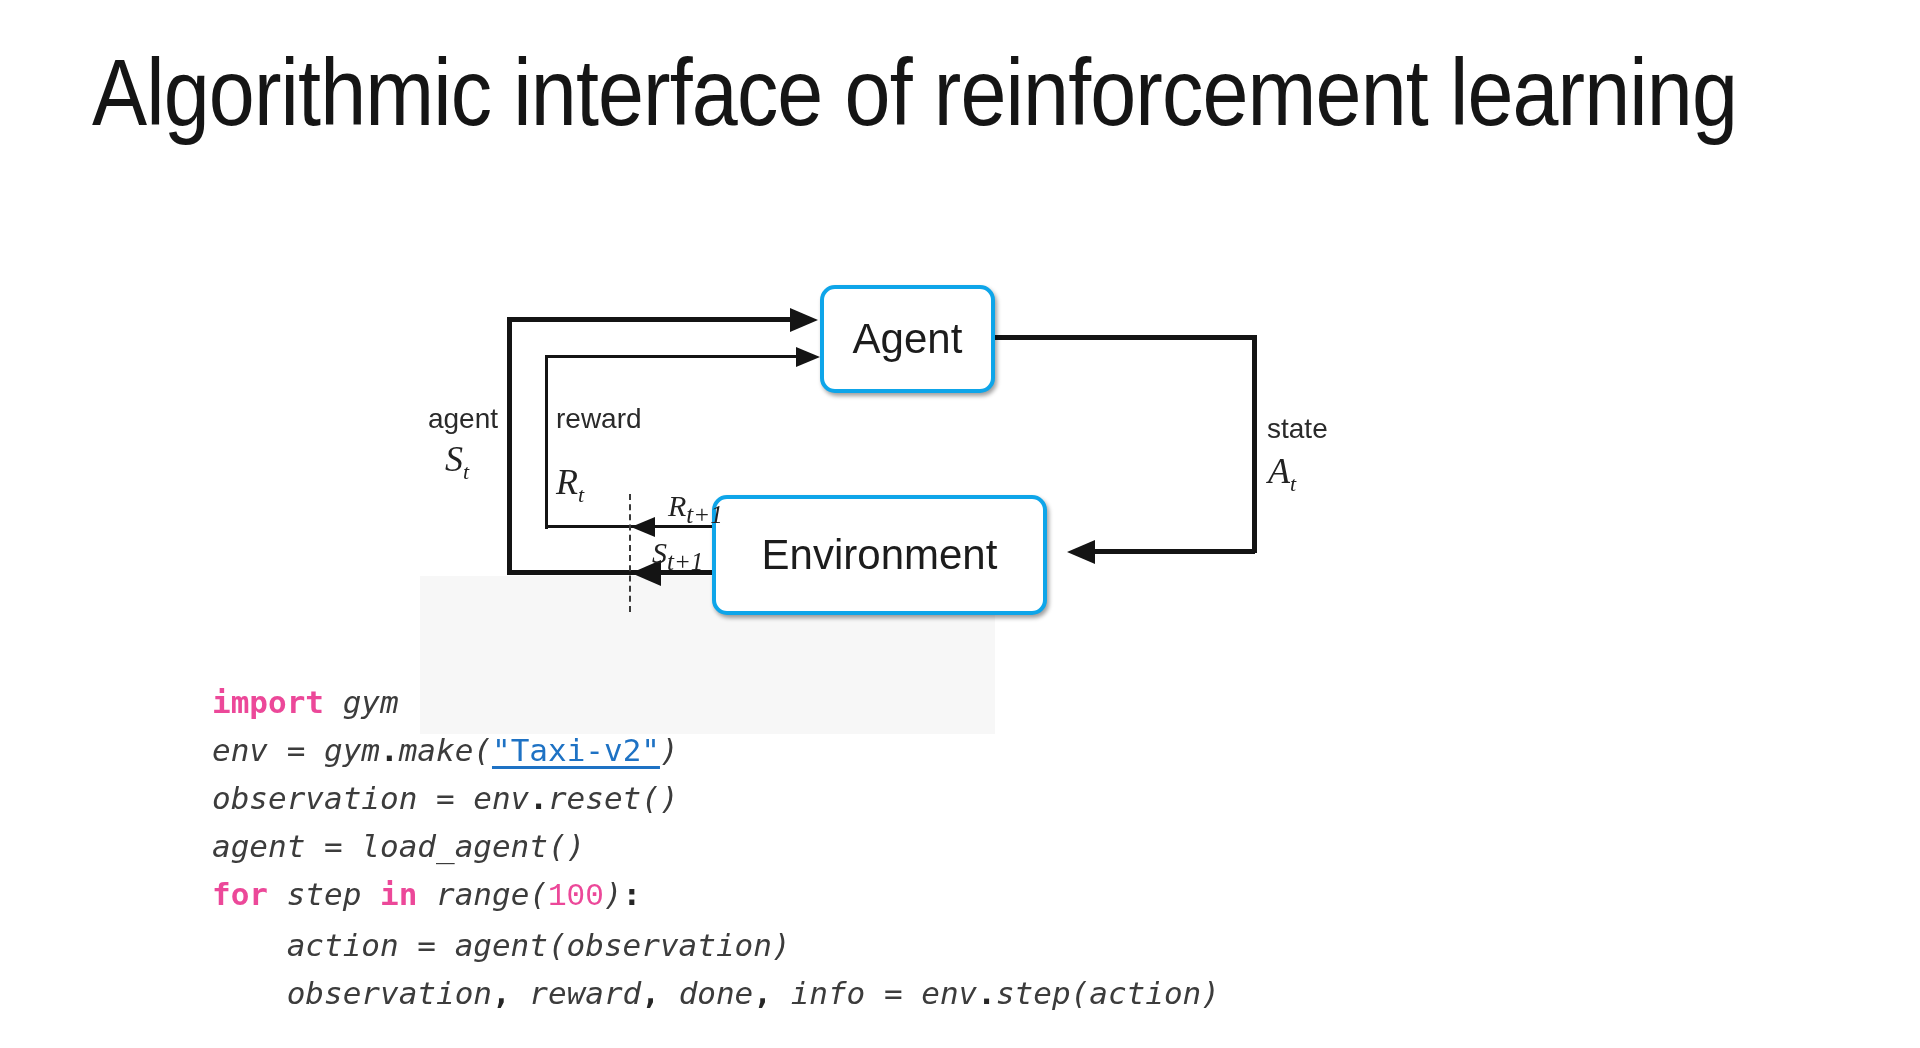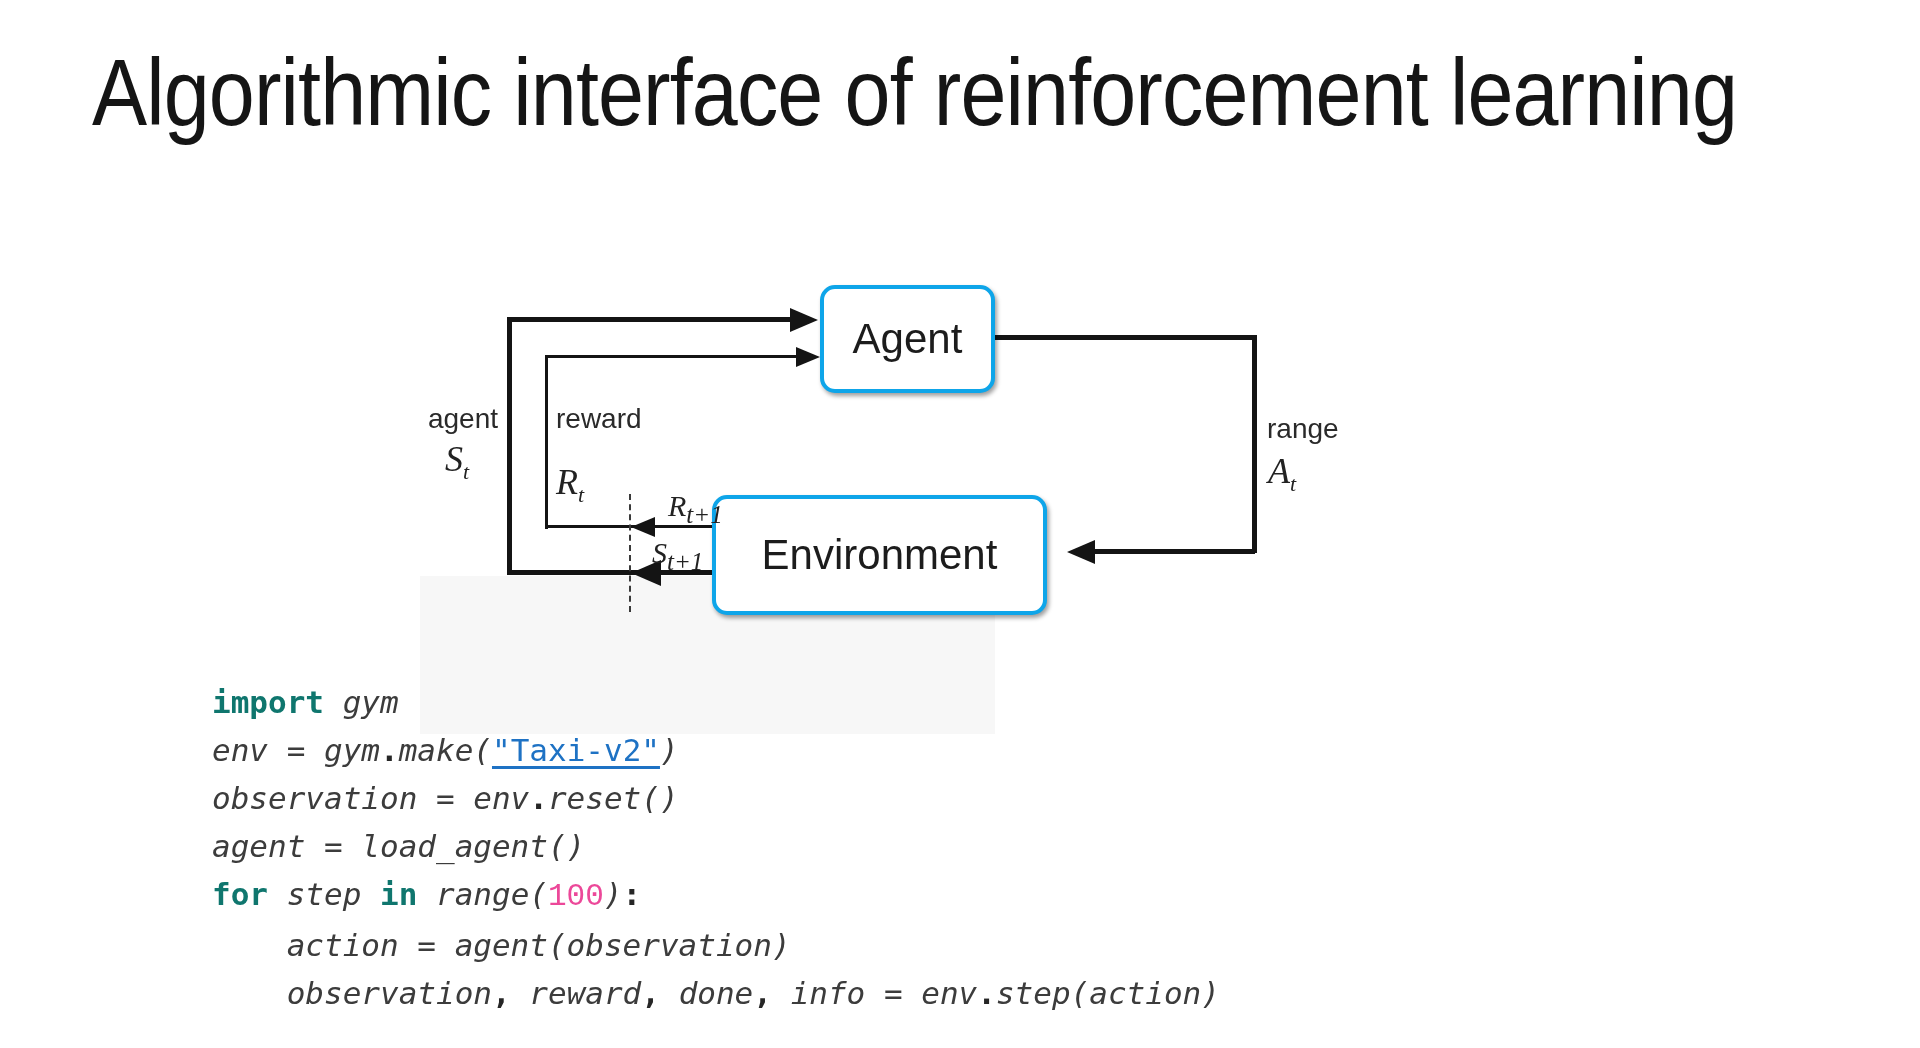--- a/index.html
+++ b/index.html
@@ -94,21 +94,21 @@
   
   .code-block {
     left:212px; top:678px;
     font-family:"DejaVu Sans Mono", monospace;
     font-size:31px;
     line-height:48px;
     color:#3c3c3c;
     white-space:pre;
   }
   .tok-plain { color:#3c3c3c;font-style:italic; }
-  .tok-kw    { color:#0f766e; font-weight:bold; }
+  .tok-kw    { color:#ec4899; font-weight:bold; }
   .tok-punct { color:#262626; font-weight:bold; }
   .tok-num   { color:#ec4899;font-family:Liberation Mono, monospace; }
   .tok-link  { color:#1e72c4; text-decoration:underline; text-underline-offset:5px; cursor:pointer; }
 </style>
 </head>
 <body>
 
 <div class="abs slide-title">Algorithmic interface of reinforcement learning</div>
 
 <div class="abs grain-rect"></div>
@@ -136,21 +136,21 @@
 
   <div class="abs box agent-box">
     <span>Agent</span>
   </div>
   <div class="abs box env-box">
     <span>Environment</span>
   </div>
 
   <div class="abs dlabel lbl-state">agent</div>
   <div class="abs dlabel lbl-reward">reward</div>
-  <div class="abs dlabel lbl-action">range</div>
+  <div class="abs dlabel lbl-action">state</div>
 
   <div class="abs sym sym-st"><span>S</span><sub>t</sub></div>
   <div class="abs sym sym-rt"><span>R</span><sub>t</sub></div>
   <div class="abs sym sym-at"><span>A</span><sub>t</sub></div>
   <div class="abs sym sym-small sym-rt1"><span>R</span><sub>t+1</sub></div>
   <div class="abs sym sym-small sym-st1"><span>S</span><sub>t+1</sub></div>
 </div>
 
 <div class="abs code-block"><div><span class="tok-kw">import</span><span class="tok-plain"> gym</span></div><div><span class="tok-plain">env = gym</span><span class="tok-punct">.</span><span class="tok-plain">make(</span><span class="tok-link">"Taxi-v2"</span><span class="tok-plain">)</span></div><div><span class="tok-plain">observation = env</span><span class="tok-punct">.</span><span class="tok-plain">reset()</span></div><div><span class="tok-plain">agent = load_agent()</span></div><div><span class="tok-kw">for</span><span class="tok-plain"> step </span><span class="tok-kw">in</span><span class="tok-plain"> range(</span><span class="tok-num">100</span><span class="tok-plain">)</span><span class="tok-punct">:</span></div><div><span class="tok-plain">    action = agent(observation)</span></div><div><span class="tok-plain">    observation</span><span class="tok-punct">,</span><span class="tok-plain"> reward</span><span class="tok-punct">,</span><span class="tok-plain"> done</span><span class="tok-punct">,</span><span class="tok-plain"> info = env</span><span class="tok-punct">.</span><span class="tok-plain">step(action)</span></div></div>
 

